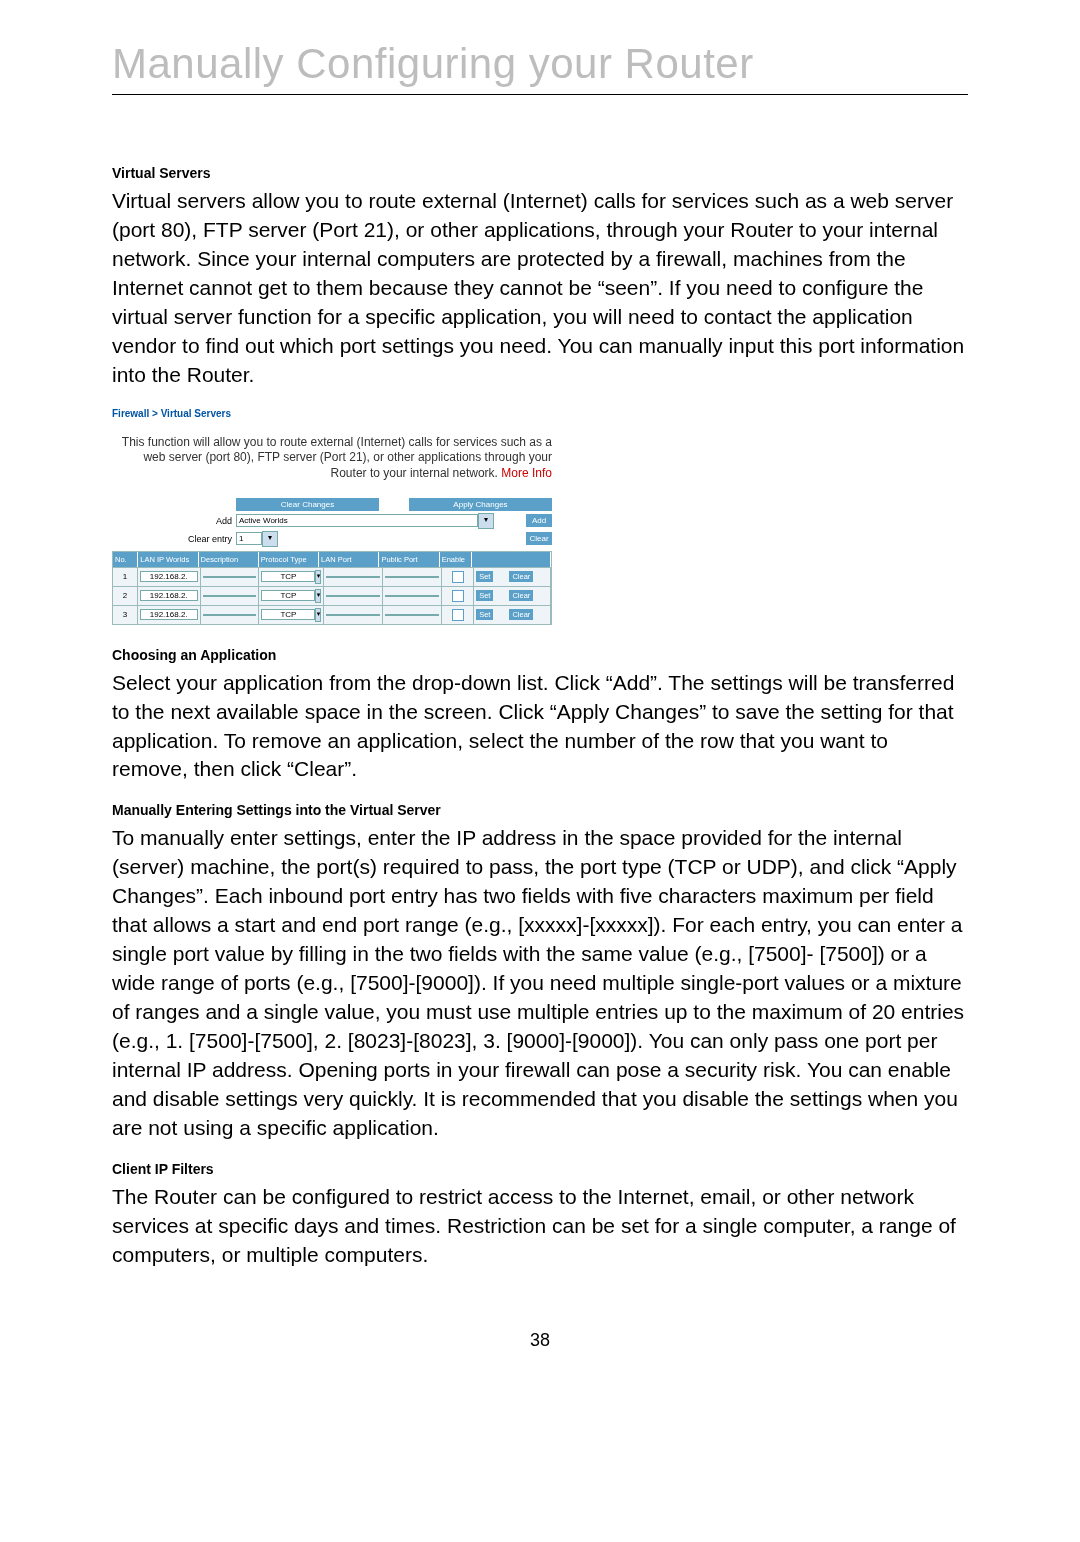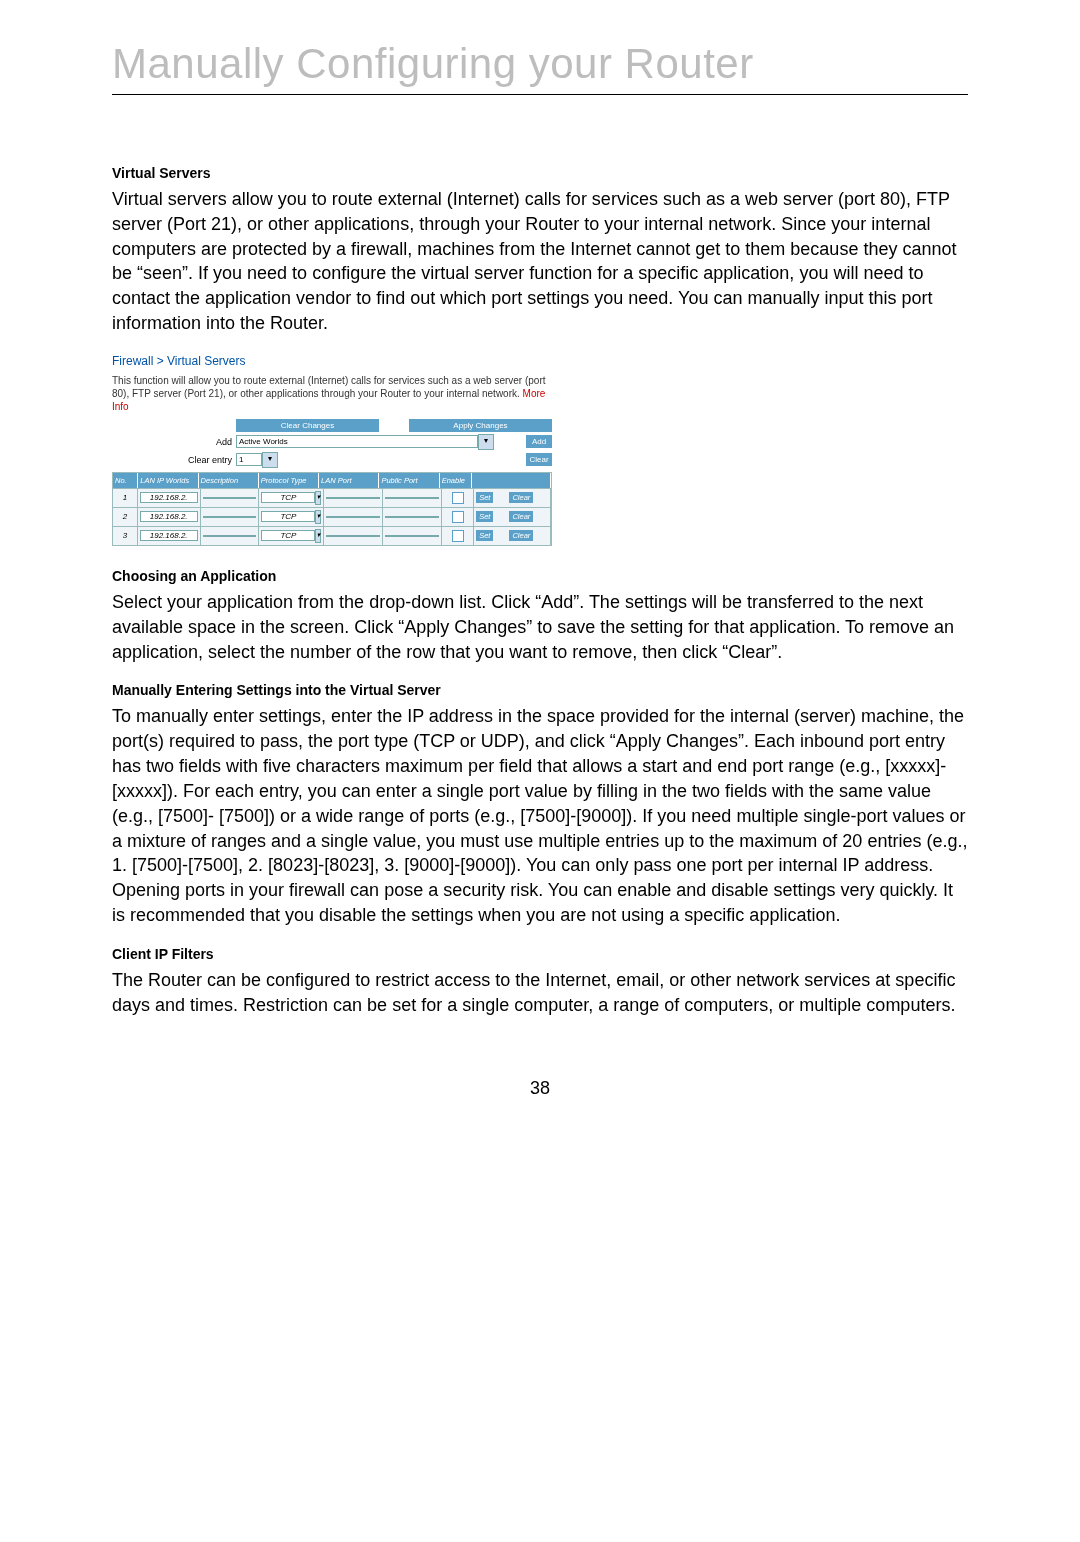--- a/index.html
+++ b/index.html
@@ -24,55 +24,55 @@
     padding-bottom: 6px;
     border-bottom: 1px solid #000;
     margin-bottom: 70px;
   }
   h3 {
     font-size: 14px;
     font-weight: bold;
     margin: 12px 0 6px 0;
   }
   p {
-    font-size: 18px;
+    font-size: 21px;
     line-height: 1.38;
     margin: 0 0 18px 0;
   }
 
   
   .router-shot {
     width: 440px;
     margin: 10px 0 22px 0;
     font-size: 9px;
     font-family: Arial, Helvetica, sans-serif;
   }
-  .breadcrumb { color:#0054a6; font-weight:normal; font-size:12px; margin-bottom:6px; }
-  .blurb { color:#333; font-size:10px; line-height:1.3; }
+  .breadcrumb { color:#0054a6; font-weight:bold; font-size:10px; margin-bottom:16px; }
+  .blurb { color:#333; font-size:12px; line-height:1.3;text-align:right; }
   .blurb .more { color:#c00; }
 
   .ctrlblock { margin-top:6px; }
   .toprow { display:flex; }
   .toprow .lbl { width:120px; text-align:right; padding-right:4px; }
   .toprow .btn-clearchanges,
   .toprow .btn-applychanges {
-    flex:1; background:#5aa0c8; color:#fff; text-align:center; font-size:8px; padding:2px 4px;
+    flex:1; background:#5aa0c8; color:#fff; text-align:center; font-size:8px; padding:2px 4px;margin-top:10px;
   }
   .toprow .gap { width:30px; }
 
   .addrow { display:flex; margin-top:2px; align-items:center; }
   .addrow .lbl { width:120px; text-align:right; padding-right:4px; }
   .addrow .addfield {
     flex:1; background:#fff; border:1px solid #7aa; font-size:8px; padding:1px 2px;
   }
   .addrow .dd-arrow { width:14px; height:14px; background:#cde; border:1px solid #7aa; text-align:center; font-size:8px; line-height:12px; }
   .addrow .btn { width:26px; background:#5aa0c8; color:#fff; text-align:center; font-size:8px; padding:2px 0; margin-left:2px; }
 
   .table { margin-top:4px; border:1px solid #9bb; }
-  .thead, .trow { display:flex;font-style:italic; }
+  .thead, .trow { display:flex; }
   .thead div { background:#5aa0c8; color:#fff; font-size:7.5px; padding:3px 2px; border-right:1px solid #fff; }
   .trow  div { background:#eef4f7; font-size:8px; padding:2px; border-right:1px solid #9bb; border-top:1px solid #9bb; display:flex; align-items:center; }
   .c-no   { width:22px; justify-content:center; }
   .c-ip   { width:60px; }
   .c-desc { width:60px; }
   .c-prot { width:60px; }
   .c-lan  { width:60px; }
   .c-pub  { width:60px; }
   .c-en   { width:30px; justify-content:center; }
   .c-act  { width:80px; gap:16px; }

